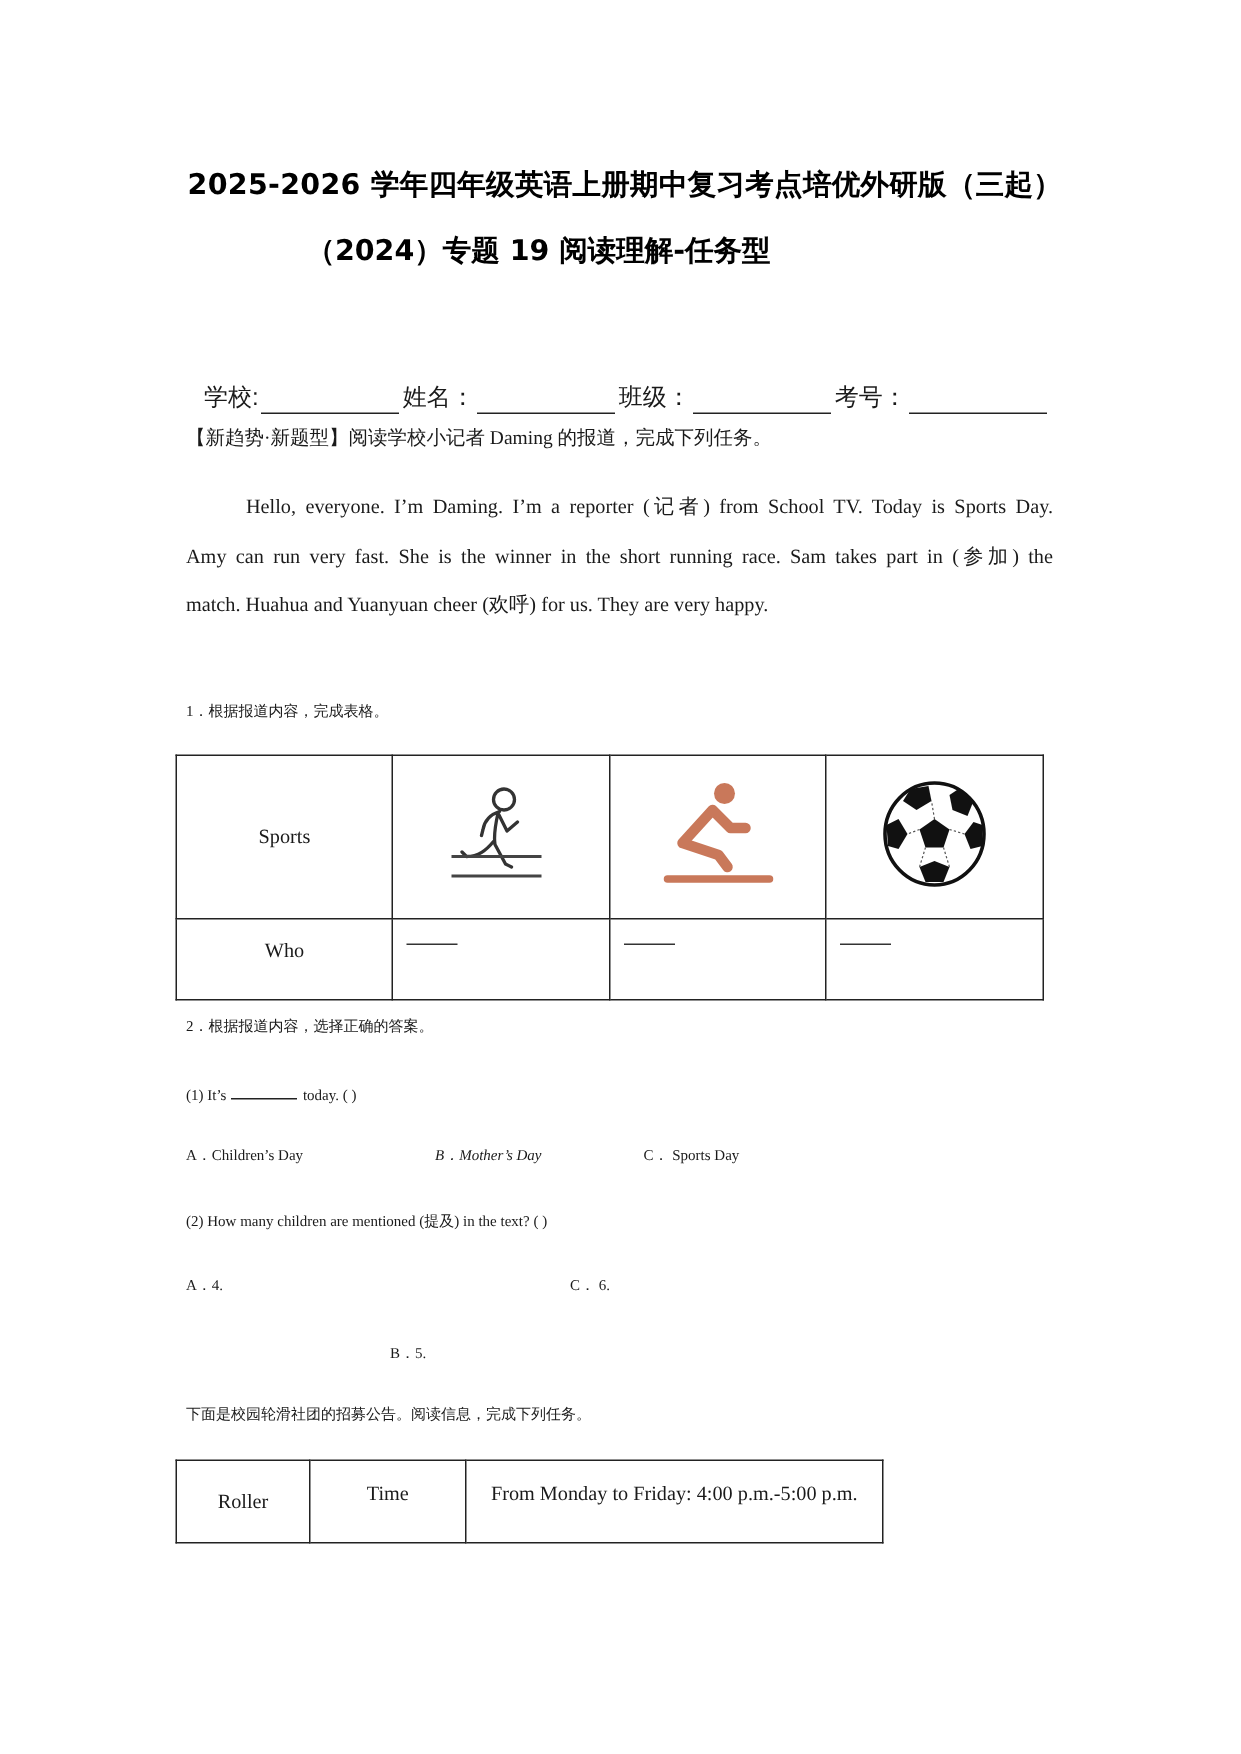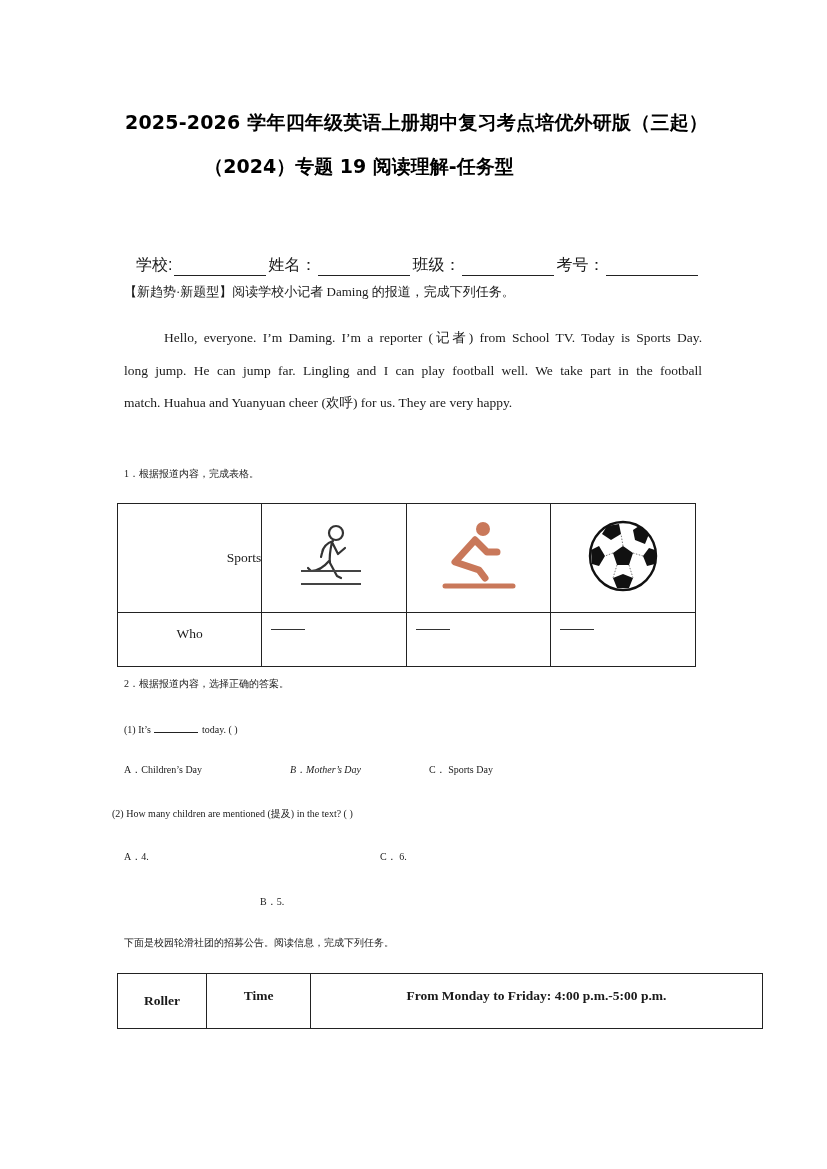--- a/index.html
+++ b/index.html
@@ -15,21 +15,21 @@
   .p { font-size: 13.5px; white-space: nowrap; }
   .intro { left: 124px; top: 283px; font-size: 13px; }
   .para { left: 124px; width: 578px; top: 322px; font-size: 13.5px; line-height: 32.5px; text-align: justify; }
   .para .line { display: block; text-align-last: justify; white-space: nowrap; }
   .para .line.last { text-align-last: left; }
   .para .line.first { padding-left: 40px; }
   table.tbl { border-collapse: collapse; position: absolute; }
   table.tbl td { border: 1.3px solid #222; text-align: center; font-size: 13.5px; padding: 0; }
   .t-sports { left: 117px; top: 503px; width: 579px; }
   .blank-ans { display: block; width: 34px; border-bottom: 1px solid #333; margin-left: 9px; margin-top: 16px; }
-  .t-roller { left: 117px; top: 973px; width: 646px; font-weight: bold; }
+  .t-roller { left: 117px; top: 973px; width: 472px; }
   .q { font-size: 10px; white-space: nowrap; }
   .uline { display: inline-block; width: 44px; border-bottom: 1px solid #222; height: 12px; margin: 0 1px; }
 </style>
 </head>
 <body>
 
 <div class="abs title t1">2025-2026 学年四年级英语上册期中复习考点培优外研版（三起）</div>
 <div class="abs title t2">（2024）专题 19 阅读理解-任务型</div>
 
 <div class="abs info">
@@ -40,30 +40,30 @@
   <span class="lbl">班级：</span>
   <span class="blank"></span>
   <span class="lbl">考号：</span>
   <span class="blank"></span>
 </div>
 
 <div class="abs intro p">【新趋势·新题型】阅读学校小记者 Daming 的报道，完成下列任务。</div>
 
 <div class="abs para">
   <span class="line first">Hello,  everyone. I’m Daming.  I’m a reporter (记者) from School TV. Today is Sports Day.</span>
-  <span class="line">long jump.  He can jump  far. Lingling  and I can play  football  well.  We take part in the football</span>
+  <span class="line">Amy can run very fast. She is the winner in the short running  race. Sam takes part in (参加) the</span>
   <span class="line last">match. Huahua and Yuanyuan cheer (欢呼) for us. They are very happy.</span>
 </div>
 
 <div class="abs q" style="left:124px; top:467px;">1．根据报道内容，完成表格。</div>
 
 <table class="tbl t-sports">
   <tbody>
       <tr style="height:109px;">
-    <td style="width:144px;text-align:right;">Sports</td>
+    <td style="width:144px;">Sports</td>
     <td style="width:144px;">
       <svg width="70" height="70" viewBox="0 0 70 70">
         <circle cx="37" cy="12" r="7" fill="none" stroke="#333" stroke-width="2.2"></circle>
         <path d="M34 20 C28 22 24 26 23 32 L22 36 M33 21 L39 33 L46 27 M33 21 C31 30 30 36 31 42 L38 55 L42 57 M30 40 C25 46 20 50 12 50 L9 47" fill="none" stroke="#333" stroke-width="2.2" stroke-linecap="round" stroke-linejoin="round"></path>
         <line x1="2" y1="50" x2="62" y2="50" stroke="#444" stroke-width="2"></line>
         <line x1="2" y1="63" x2="62" y2="63" stroke="#444" stroke-width="2"></line>
       </svg>
     </td>
     <td style="width:144px;">
       <svg width="76" height="72" viewBox="0 0 76 72">
@@ -105,21 +105,21 @@
 <div class="abs q" style="left:124px; top:720px;">
   <span>(1) It’s</span>
   <span class="uline"></span>
   <span>today. (          )</span>
 </div>
 
 <div class="abs q" style="left:124px; top:763px;">A．Children’s  Day</div>
 <div class="abs q" style="left:290px; top:763px;font-style:italic;">B．Mother’s Day</div>
 <div class="abs q" style="left:429px; top:763px;">C．  Sports Day</div>
 
-<div class="abs q" style="left:112px; top:807px;">(2) How many children are mentioned (提及) in the text? (          )</div>
+<div class="abs q" style="left:124px; top:807px;">(2) How many children are mentioned (提及) in the text? (          )</div>
 
 <div class="abs q" style="left:124px; top:850px;">A．4.</div>
 <div class="abs q" style="left:260px; top:895px;">B．5.</div>
 <div class="abs q" style="left:380px; top:850px;">C．  6.</div>
 
 <div class="abs q" style="left:124px; top:936px;">下面是校园轮滑社团的招募公告。阅读信息，完成下列任务。</div>
 
 <table class="tbl t-roller">
   <tbody>
       <tr style="height:55px;">

